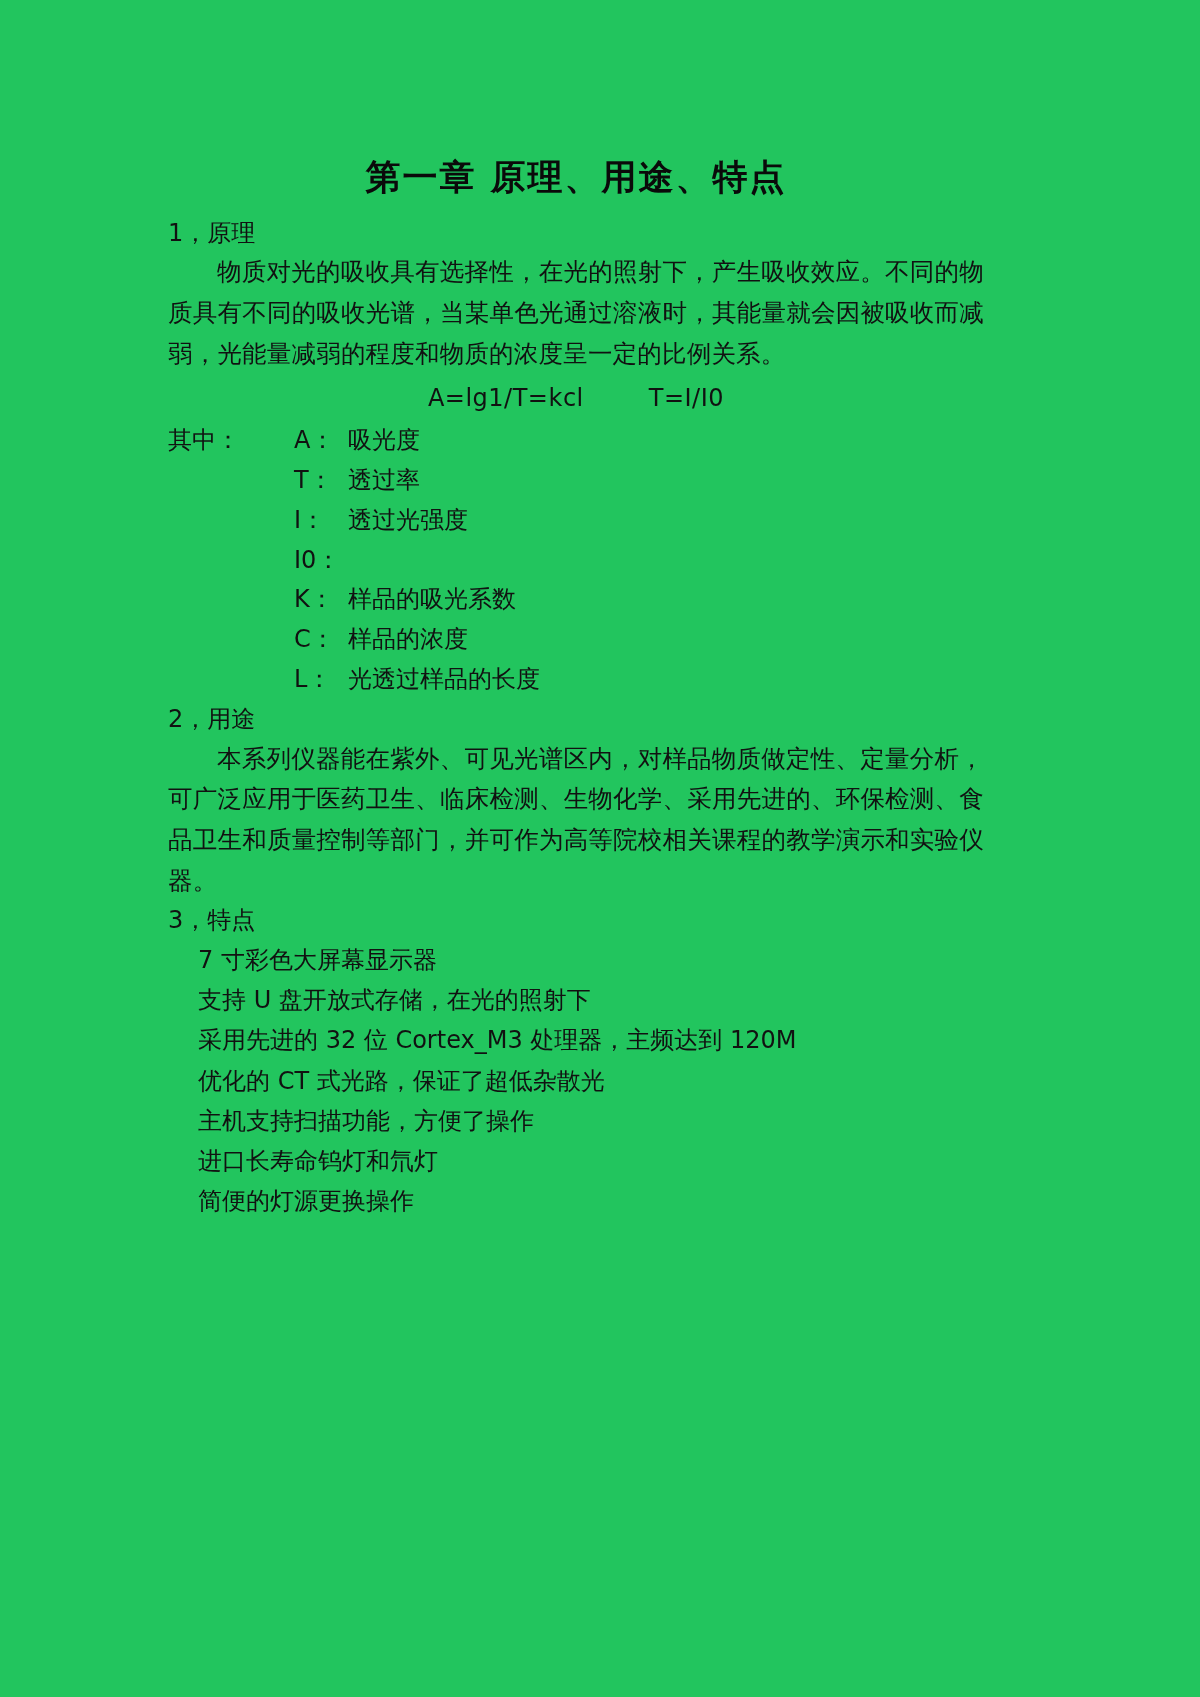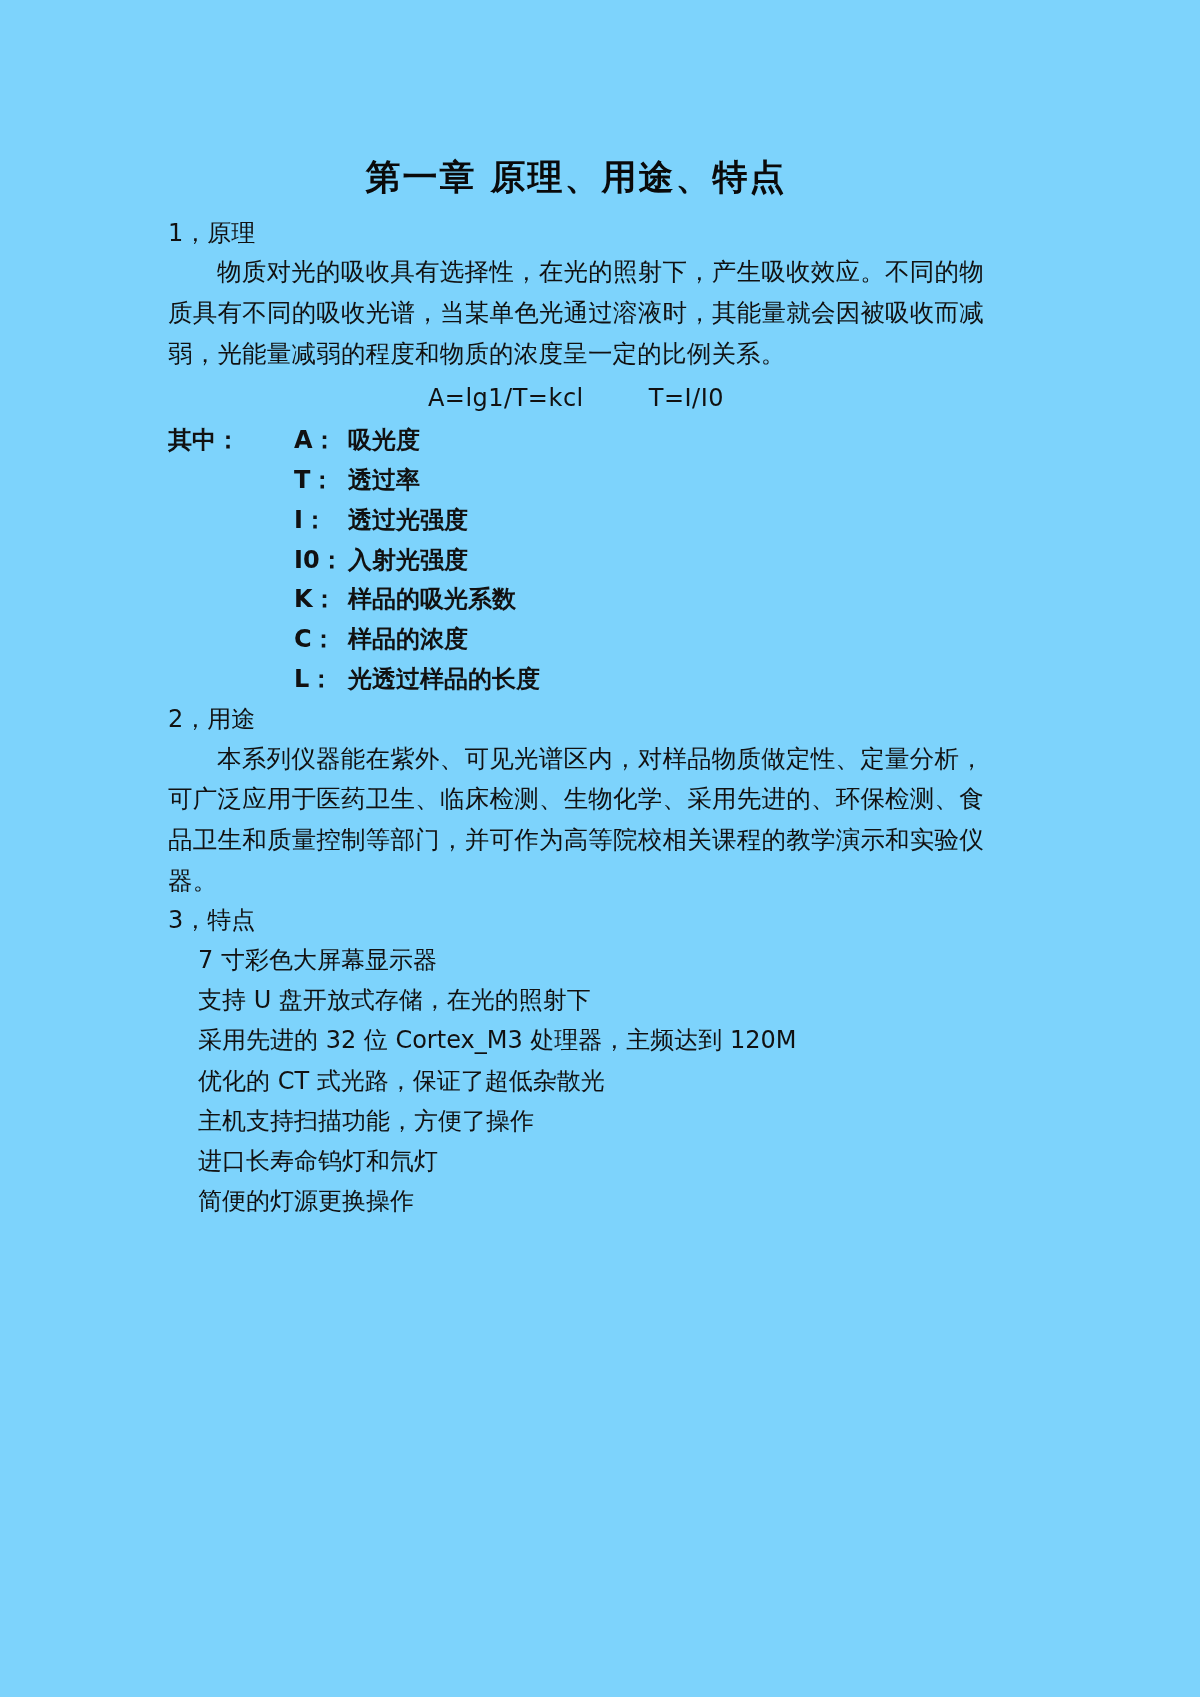--- a/index.html
+++ b/index.html
@@ -9,21 +9,21 @@
   }
   body {
     font-family: "Liberation Serif", "DejaVu Serif", serif;
     color: #000000;
   }
   .page {
     position: relative;
     width: 1200px;
     height: 1697px;
     margin: 0 auto;
-    background: #7dd3fc;
+    background: #22c55e;
     box-sizing: border-box;
     overflow: hidden;
   }
   .content {
     position: absolute;
     left: 168px;
     top: 140px;
     width: 816px;
   }
 
@@ -73,21 +73,20 @@
     letter-spacing: 0.5px;
     white-space: pre;
     color: #111;
   }
 
   
   .defs {
     margin: 0;
     padding: 0;
     list-style: none;
-    font-weight: bold;
   }
   .def-row {
     display: flex;
     font-family: "DejaVu Sans", "Liberation Sans", sans-serif;
     font-size: 24px;
     line-height: 1.66;
     color: #111;
   }
   .def-lead {
     width: 126px;
@@ -171,21 +170,20 @@
           <span class="def-text">透过率</span>
         </li>
         <li class="def-row">
           <span class="def-lead"></span>
           <span class="def-sym">I：</span>
           <span class="def-text">透过光强度</span>
         </li>
         <li class="def-row">
           <span class="def-lead"></span>
           <span class="def-sym">I0：</span>
-          <span class="def-text">入射光强度</span>
         </li>
         <li class="def-row">
           <span class="def-lead"></span>
           <span class="def-sym">K：</span>
           <span class="def-text">样品的吸光系数</span>
         </li>
         <li class="def-row">
           <span class="def-lead"></span>
           <span class="def-sym">C：</span>
           <span class="def-text">样品的浓度</span>

